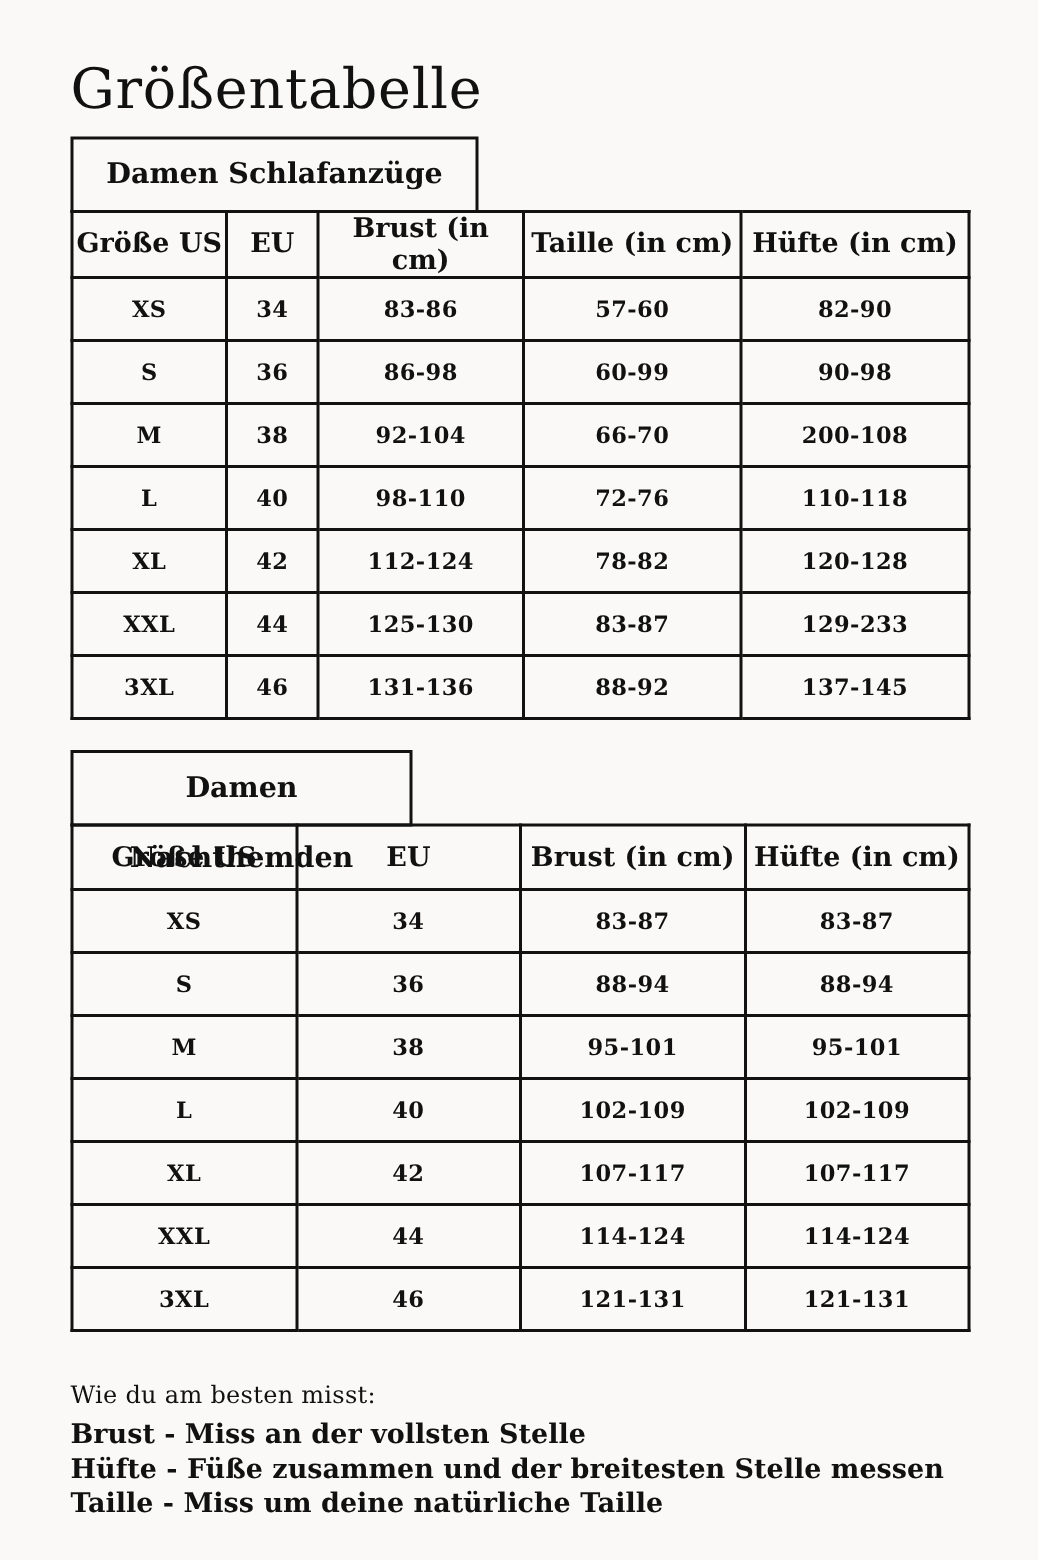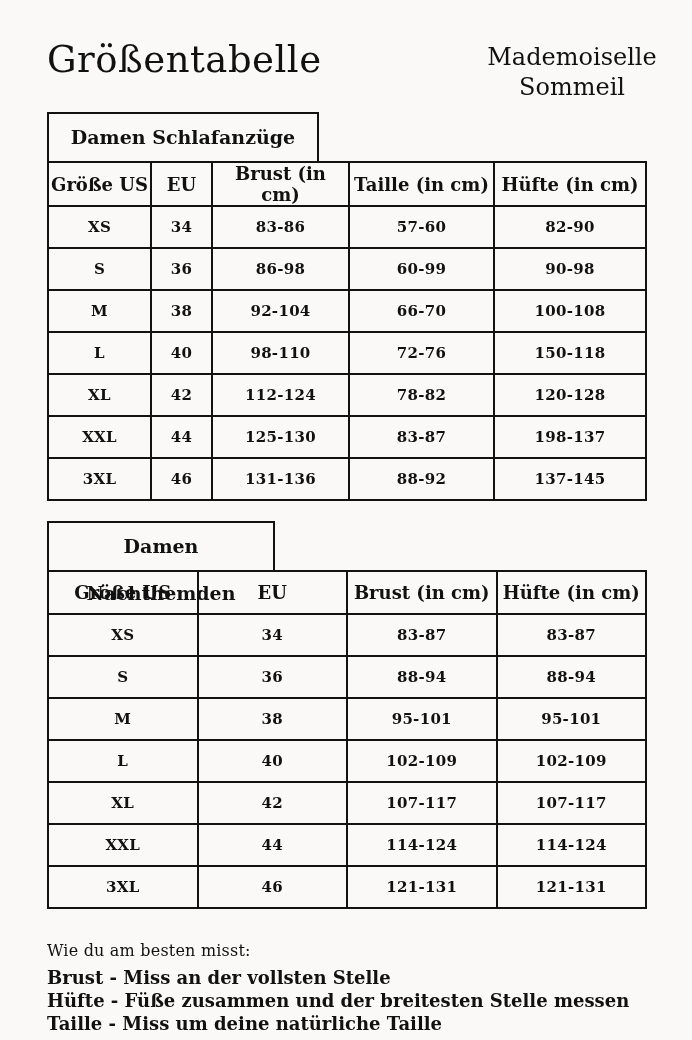--- a/index.html
+++ b/index.html
@@ -91,21 +91,20 @@
     line-height: 23px;
   }
 </style>
 </head>
 <body>
 
 <div class="page">
 
   <div class="header">
     <h1 class="page-title">Größentabelle</h1>
-    <div class="brand">Mademoiselle Sommeil</div>
   </div>
 
   <section>
     <div class="table-label label-1">Damen Schlafanzüge</div>
     <table class="size-table t1">
       <colgroup>
         <col class="c1">
           <col class="c2">
           <col class="c3">
           <col class="c4">
@@ -133,42 +132,42 @@
             <td>36</td>
             <td>86-98</td>
             <td>60-99</td>
             <td>90-98</td>
           </tr>
           <tr>
             <td>M</td>
             <td>38</td>
             <td>92-104</td>
             <td>66-70</td>
-            <td>100-108</td>
+            <td>200-108</td>
           </tr>
           <tr>
             <td>L</td>
             <td>40</td>
             <td>98-110</td>
             <td>72-76</td>
-            <td>150-118</td>
+            <td>110-118</td>
           </tr>
           <tr>
             <td>XL</td>
             <td>42</td>
             <td>112-124</td>
             <td>78-82</td>
             <td>120-128</td>
           </tr>
           <tr>
             <td>XXL</td>
             <td>44</td>
             <td>125-130</td>
             <td>83-87</td>
-            <td>198-137</td>
+            <td>129-233</td>
           </tr>
           <tr>
             <td>3XL</td>
             <td>46</td>
             <td>131-136</td>
             <td>88-92</td>
             <td>137-145</td>
           </tr>
         </tbody>
     </table>

